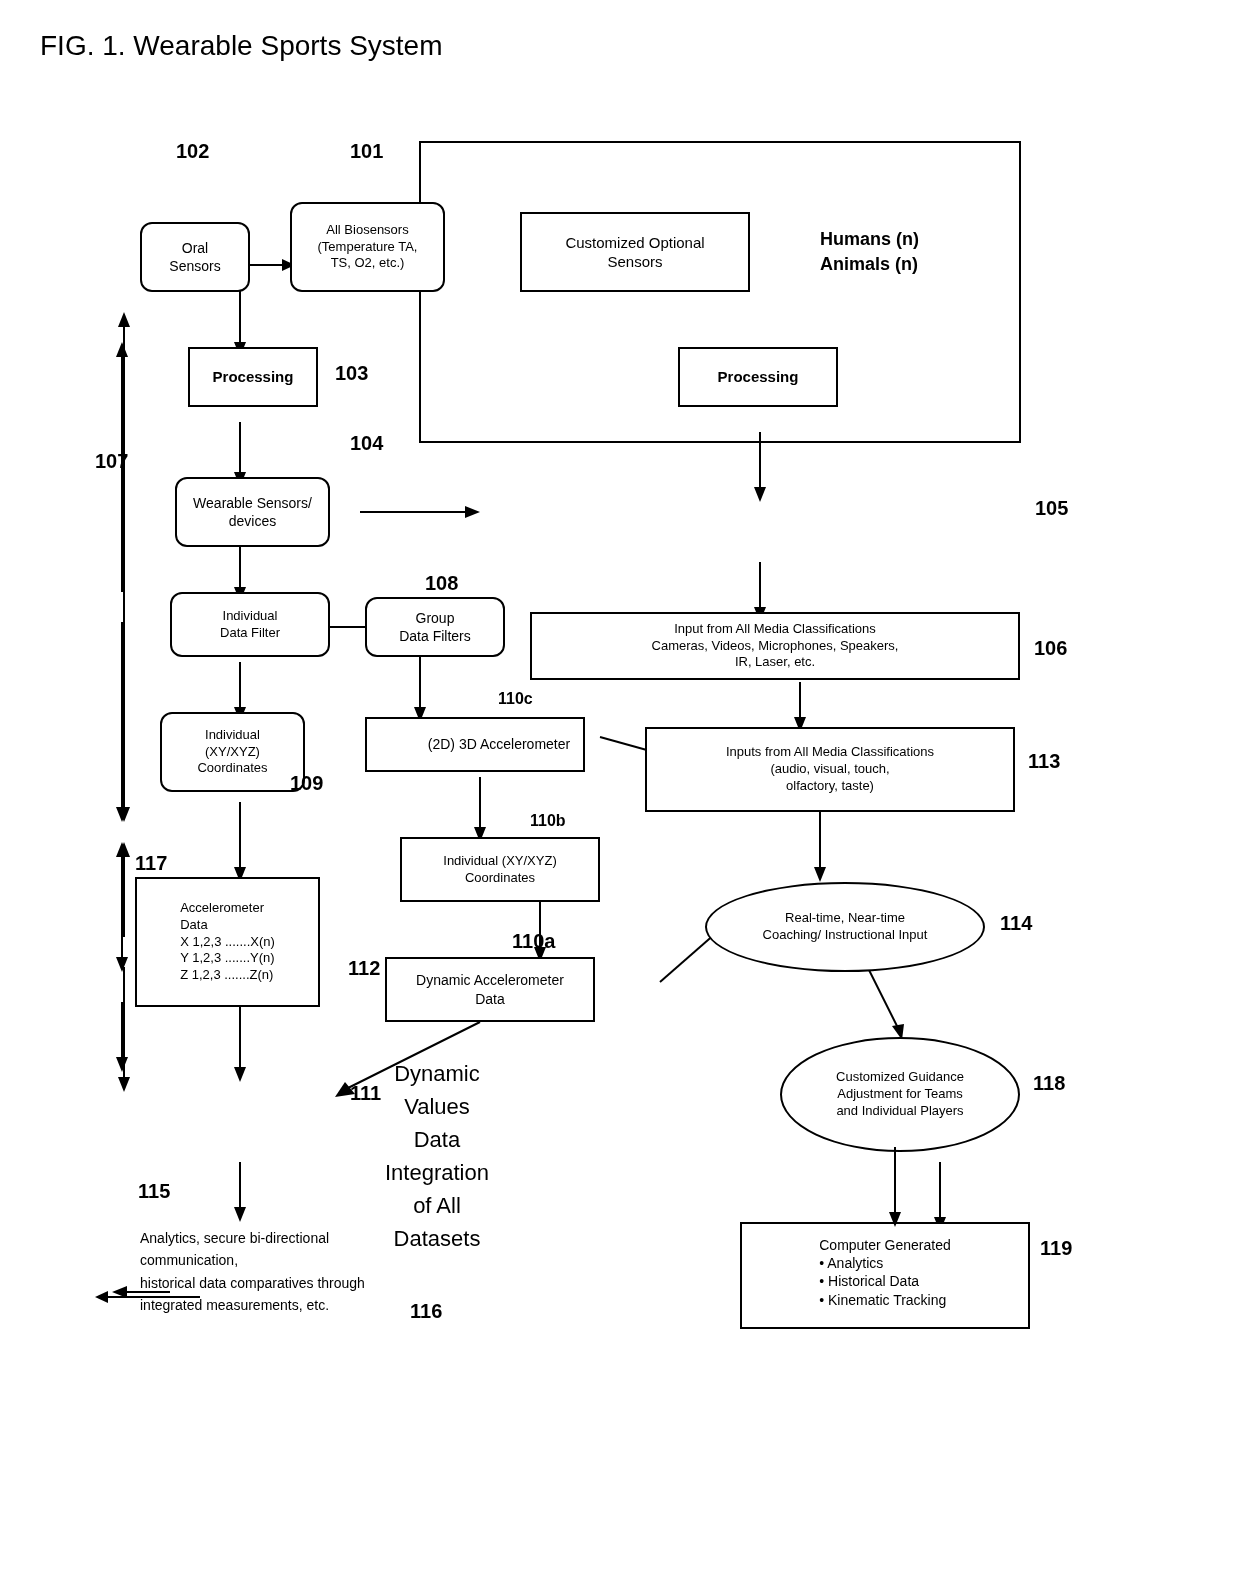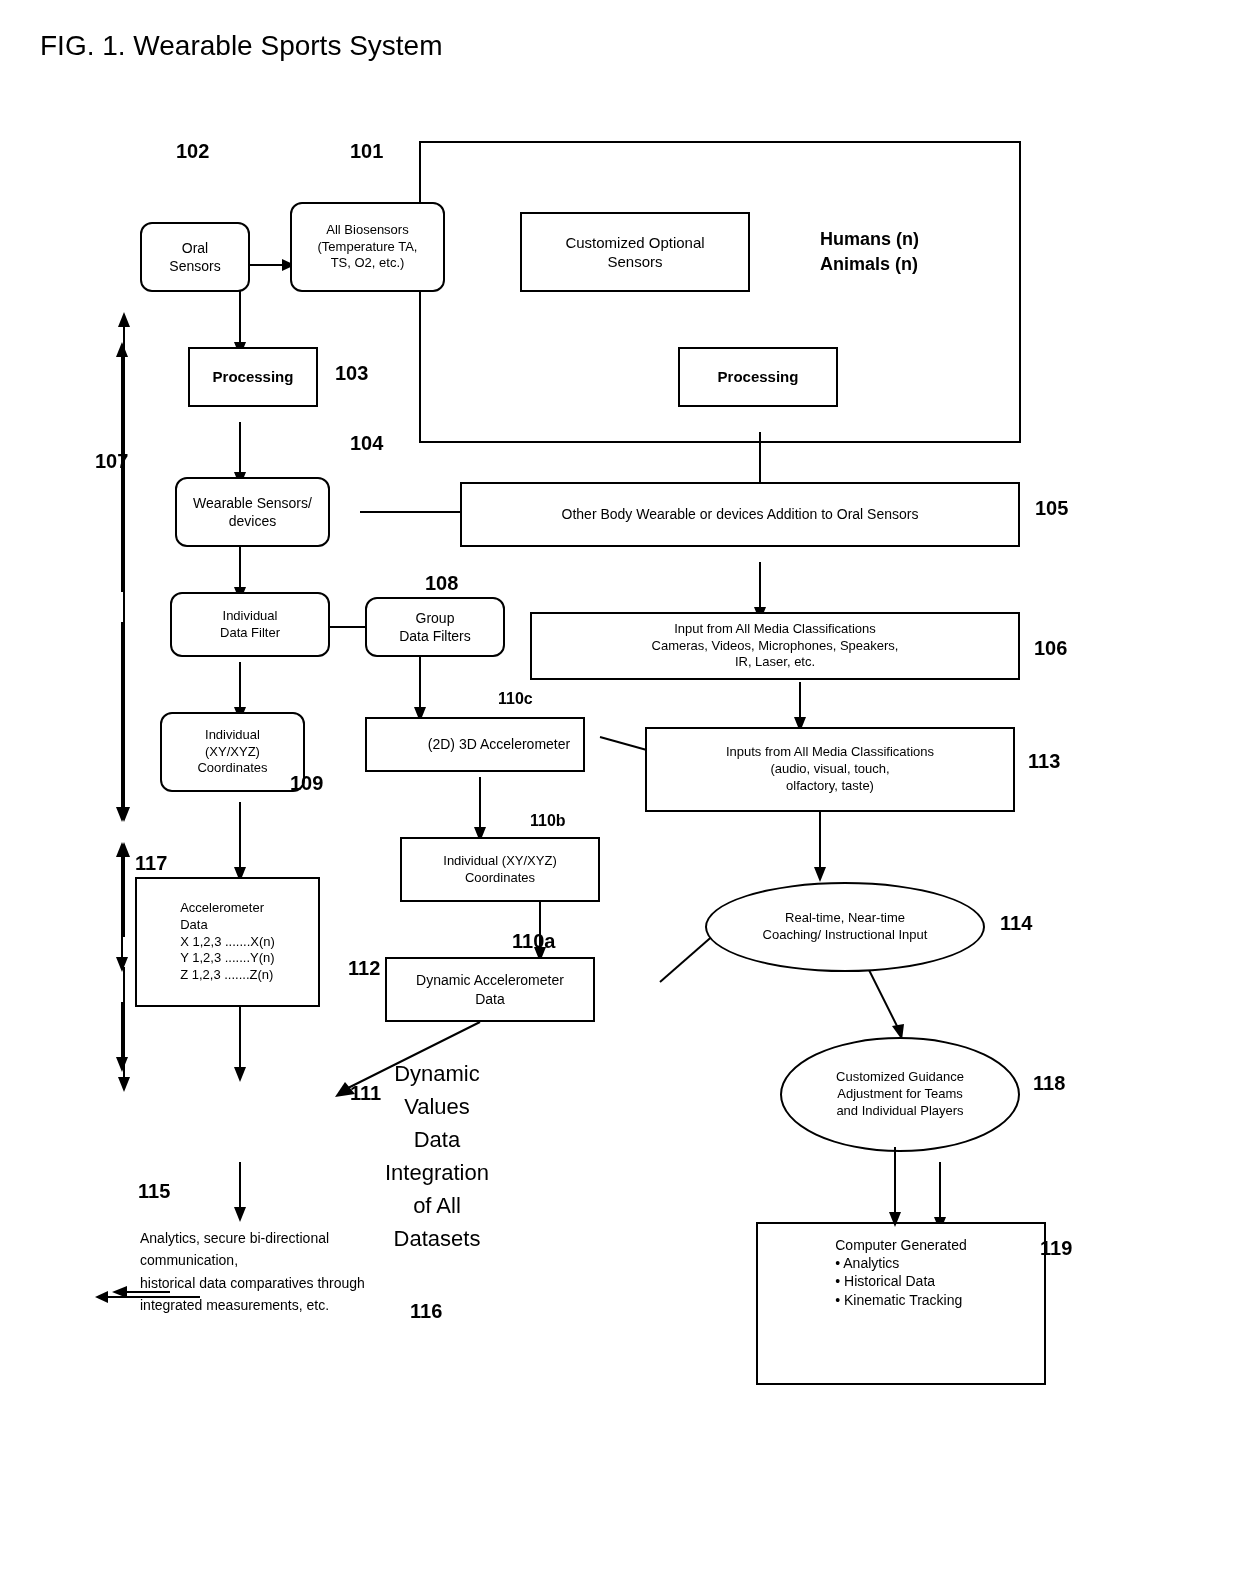--- a/index.html
+++ b/index.html
@@ -207,23 +207,20 @@
       <span>Processing</span>
     </div>
 
     <div class="number-label" style="left:310px; top:350px;">104</div>
 
     <div class="box rounded" style="left:135px; top:395px; width:155px; height:70px; font-size:14px;">
       <span style="white-space:pre-line;">Wearable Sensors/
 devices</span>
     </div>
 
-    <div class="box" style="left:420px; top:400px; width:560px; height:65px; font-size:14px;">
-      <span>Other Body Wearable or devices Addition to Oral Sensors</span>
-    </div>
 
     <div class="number-label" style="left:995px; top:415px;">105</div>
 
     <div class="number-label" style="left:55px; top:368px;">107</div>
 
     <div class="box rounded" style="left:130px; top:510px; width:160px; height:65px; font-size:13px;">
       <span style="white-space:pre-line;">Individual
 Data   Filter</span>
     </div>
 
@@ -316,21 +313,21 @@
 
     <div class="label" style="left:100px; top:1145px; font-size:14px; text-align:left; line-height:1.6;">
       <span style="white-space:pre-line;">Analytics, secure bi-directional
 communication,
 historical data comparatives through
 integrated measurements, etc.</span>
     </div>
 
     <div class="number-label" style="left:370px; top:1218px;">116</div>
 
-    <div class="box" style="left:700px; top:1140px; width:290px; height:163px; font-size:14px; text-align:left; padding:12px; align-items:flex-start;margin-left:16px;">
+    <div class="box" style="left:700px; top:1140px; width:290px; height:107px; font-size:14px; text-align:left; padding:12px; align-items:flex-start;">
       <span style="white-space:pre-line; text-align:left;">Computer Generated
 •  Analytics
 •  Historical Data
 •  Kinematic Tracking</span>
     </div>
 
     <div class="number-label" style="left:1000px; top:1155px;">119</div>
 
     <svg style="position:absolute; top:1200px; left:50px; width:120px; height:30px;">
       <line x1="110" y1="15" x2="10" y2="15" stroke="#000" stroke-width="2"></line>

